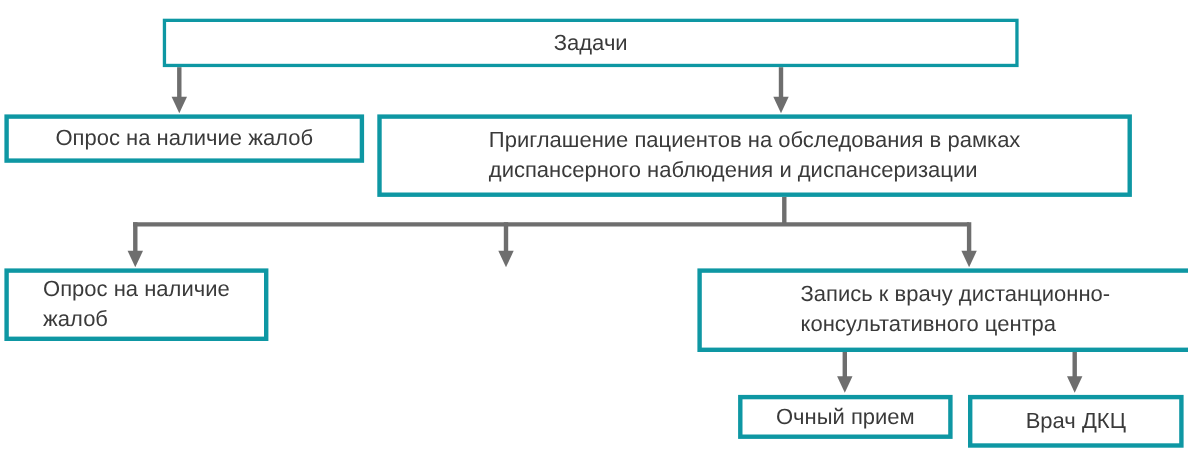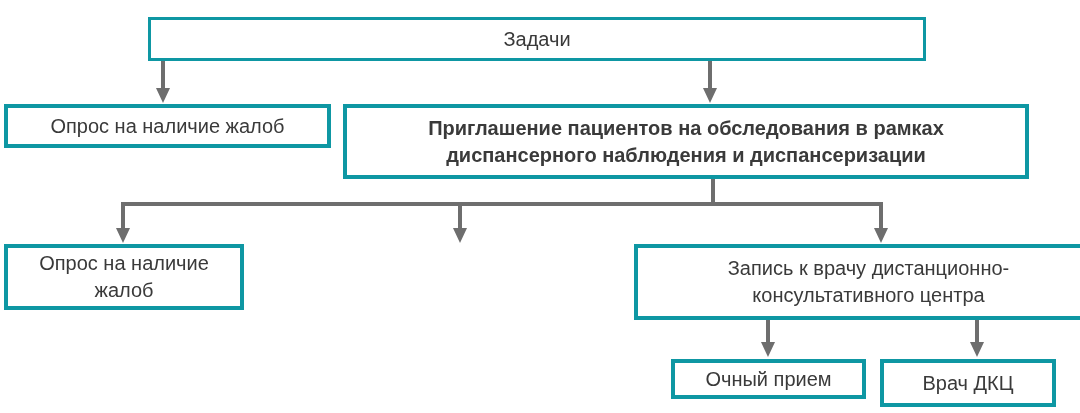--- a/index.html
+++ b/index.html
@@ -28,35 +28,34 @@
     z-index: 0;
   }
   .node {
     position: absolute;
     box-sizing: border-box;
     border: 4px solid var(--teal);
     background: var(--bg);
     display: flex;
     align-items: center;
     justify-content: center;
-    text-align: center;
     white-space: pre-line;
     color: var(--text);
     font-size: 20px;
     line-height: 1.35;
     z-index: 1;
   }
   #n-tasks      { left: 148px; top: 17px;  width: 778px; height: 44px; border-width: 3px; }
   #n-survey-top { left: 4px;   top: 104px; width: 327px; height: 44px; }
-  #n-invite     { left: 343px; top: 104px; width: 686px; height: 75px; font-weight: bold; }
+  #n-invite     { left: 343px; top: 104px; width: 686px; height: 75px; }
   #n-survey-mid { left: 4px;   top: 244px; width: 240px; height: 66px; }
   #n-remote     { left: 253px; top: 244px; width: 404px; height: 76px; }
   #n-doctor     { left: 634px; top: 244px; width: 469px; height: 76px; }
   #n-inperson   { left: 671px; top: 359px; width: 195px; height: 40px; }
-  #n-dkc        { left: 880px; top: 359px; width: 176px; height: 48px; }
+  #n-dkc        { left: 880px; top: 359px; width: 196px; height: 48px; }
 </style>
 </head>
 <body>
 
 <div class="chart">
 
   <svg class="connectors" width="1080" height="413" viewBox="0 0 1080 413" aria-hidden="true">
     <g stroke="#6e6e6e" stroke-width="4" fill="#6e6e6e">
 
       <g>

